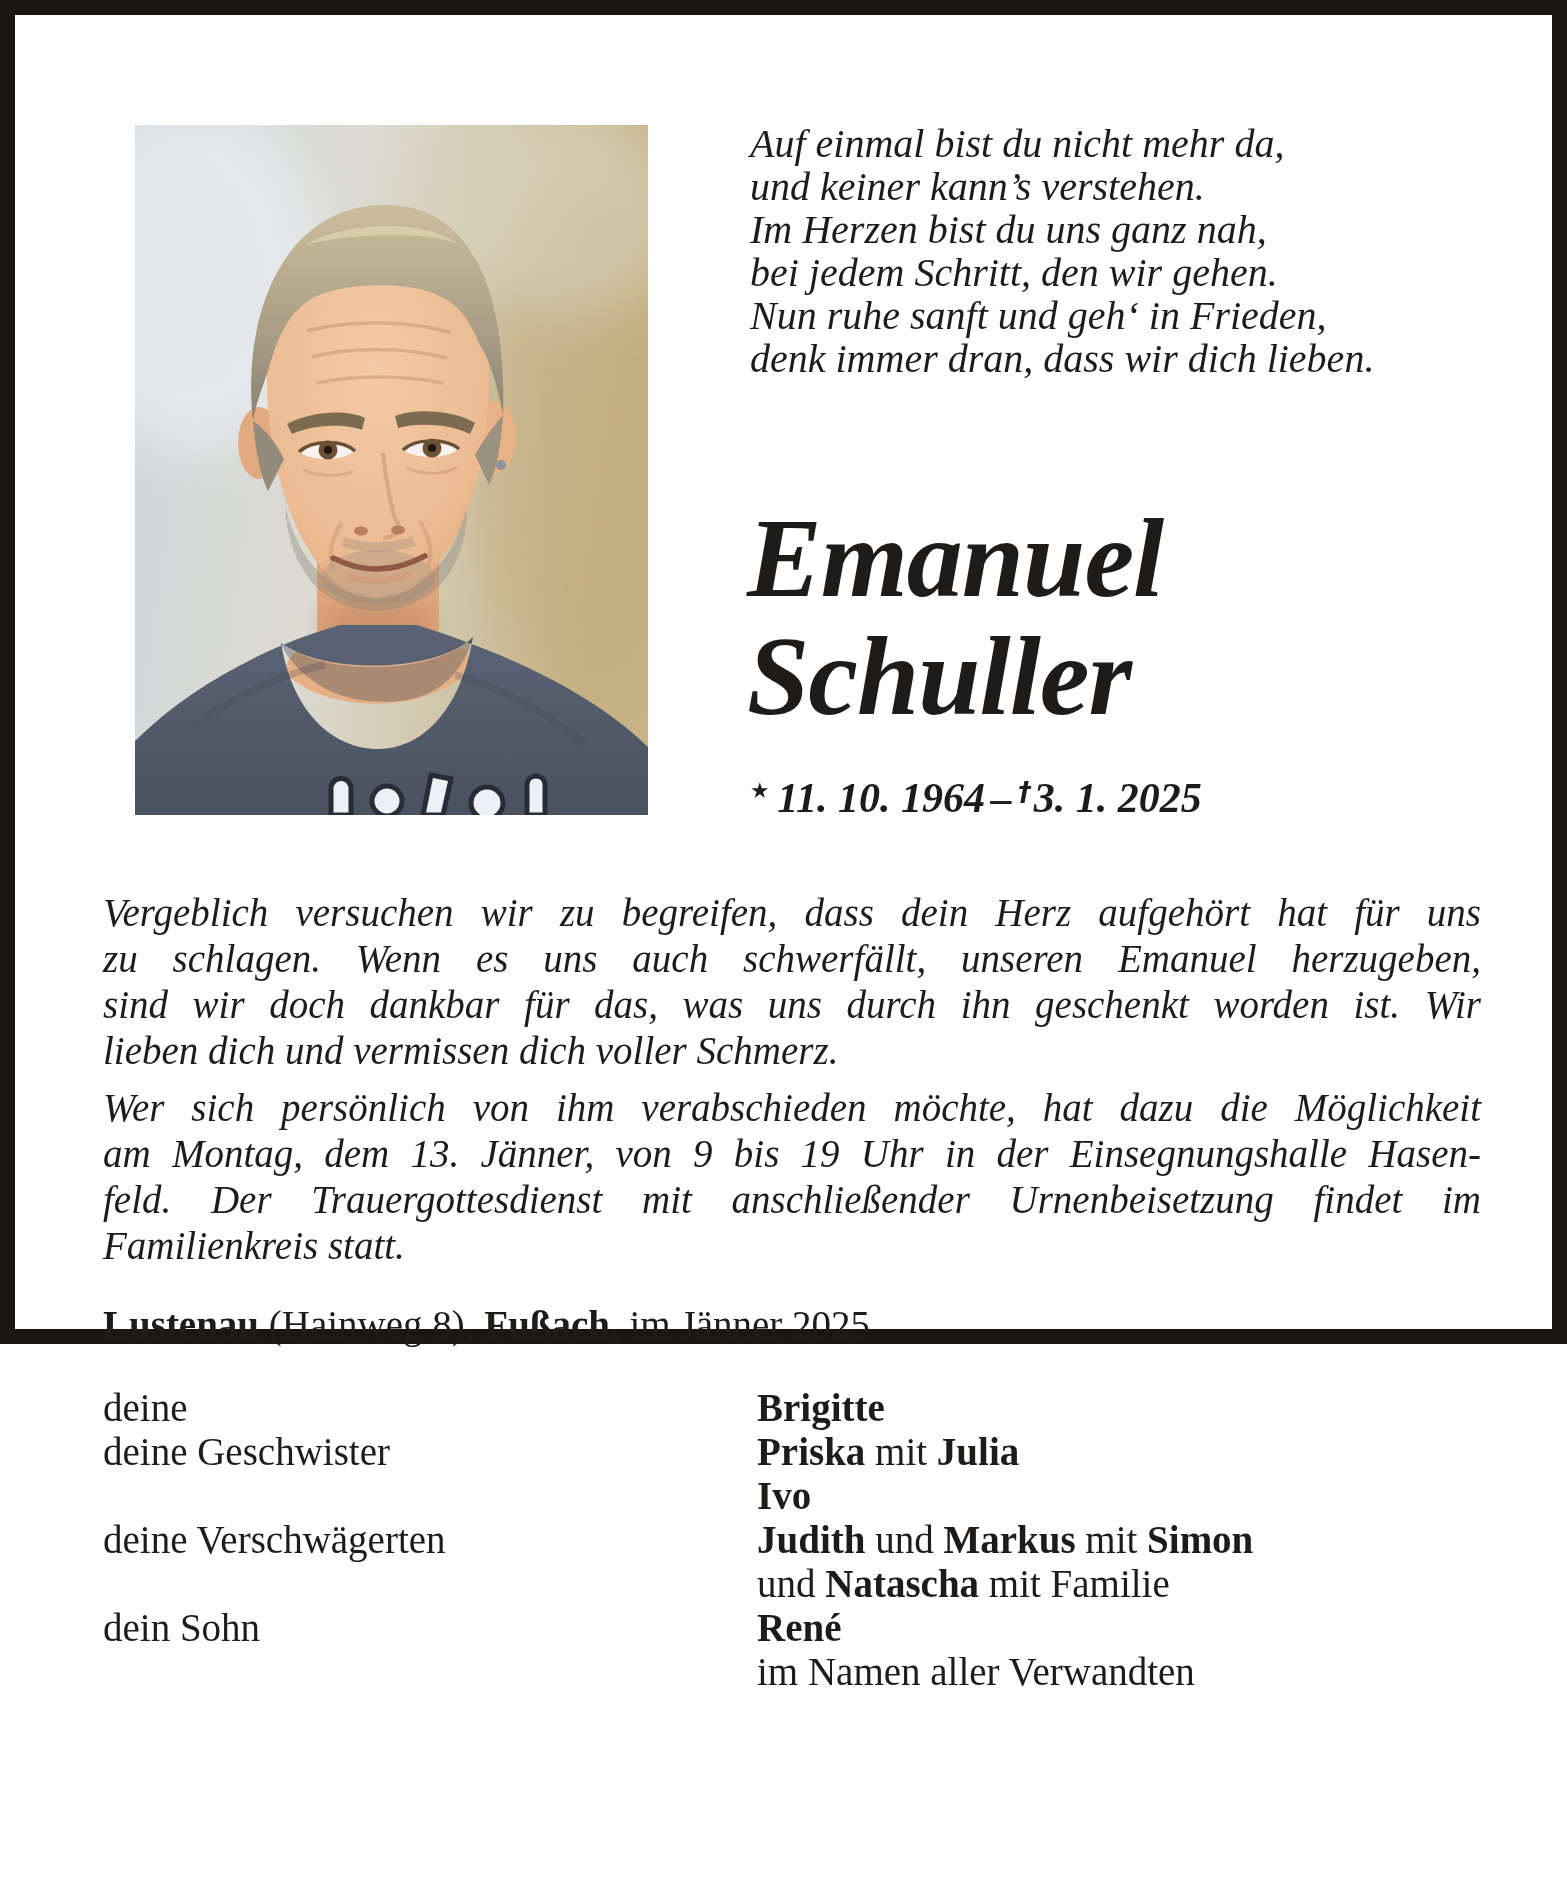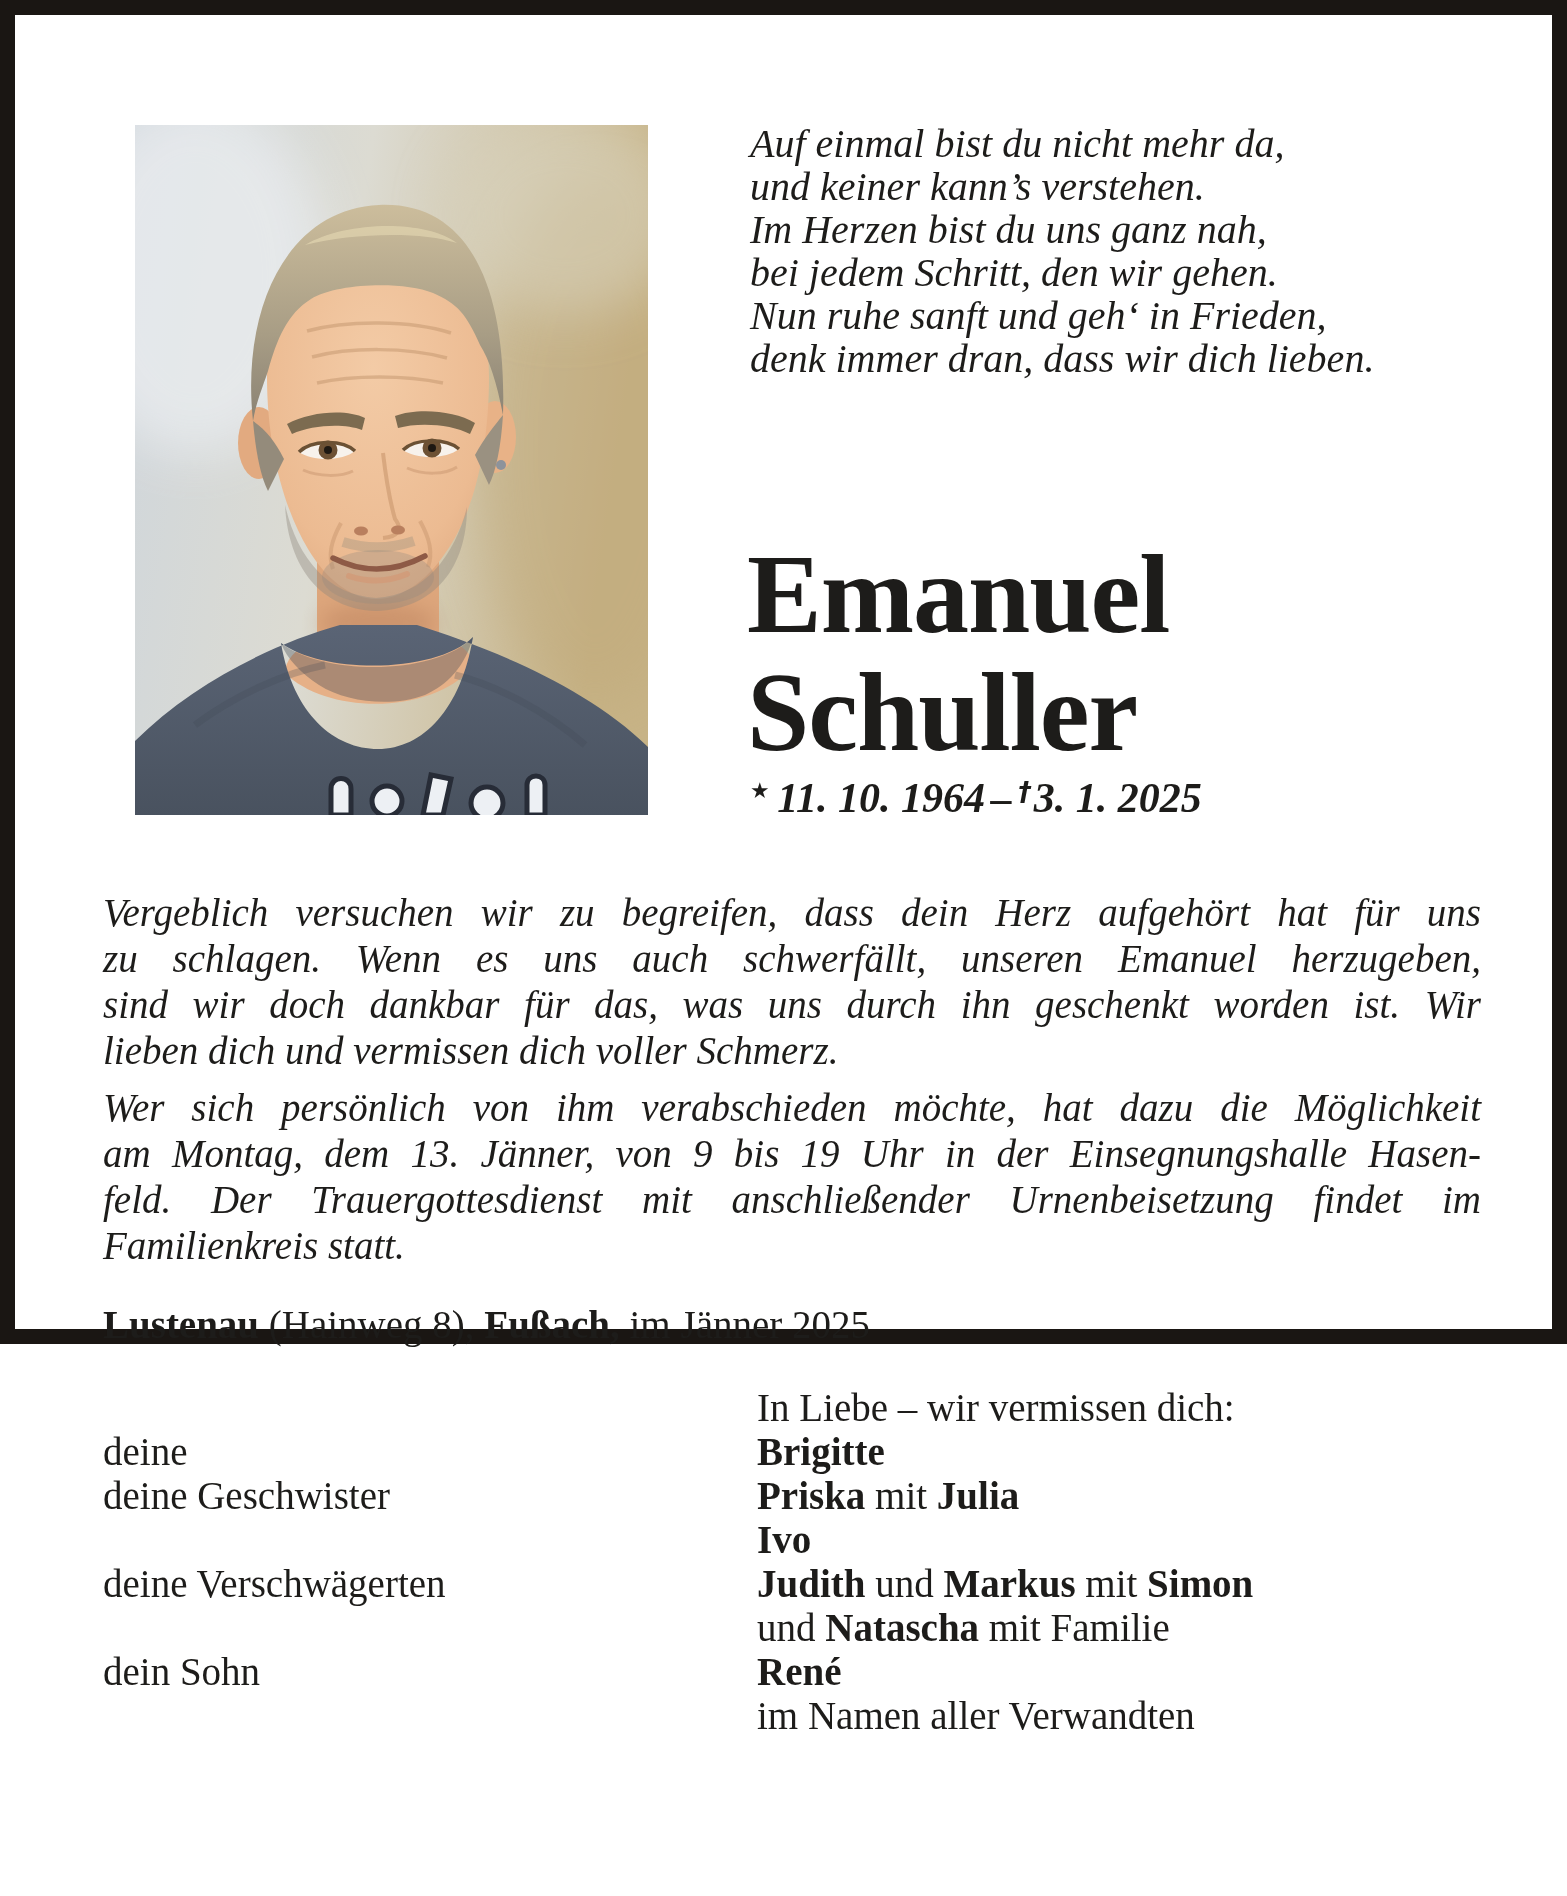--- a/index.html
+++ b/index.html
@@ -9,22 +9,22 @@
   .sheet{position:relative;box-sizing:border-box;width:1567px;height:1344px;
          border:15px solid #1a1613;background:#ffffff;}
   
   .photo{position:absolute;left:120px;top:110px;width:513px;height:690px;overflow:hidden;}
   .photo svg{display:block;width:100%;height:100%;}
   
   .poem{position:absolute;left:735px;top:107px;font-style:italic;
         font-size:40px;line-height:43px;}
   .poem .tline{white-space:nowrap;}
   
-  .name{position:absolute;left:732px;top:520px;margin:0;font-weight:700;
-        font-size:112px;line-height:118px;letter-spacing:-1px;}
+  .name{position:absolute;left:732px;top:484px;margin:0;font-weight:700;
+        font-size:112px;line-height:118px;letter-spacing:-1px;font-style:italic;}
   .name span{display:block;}
   .dates{position:absolute;left:735px;top:760px;font-weight:700;font-size:42px;
          line-height:1.1;white-space:nowrap;font-style:italic;}
   .sym{font-family:"DejaVu Sans","DejaVu Serif",sans-serif;}
   .star{font-size:0.52em;vertical-align:0.62em;margin-right:0.35em;}
   .dagger{font-size:0.62em;vertical-align:0.42em;margin:0 0.10em 0 0.12em;}
   .sep{margin:0 0.08em 0 0.14em;}
   
   .para{position:absolute;left:88px;width:1378px;font-size:39px;line-height:46px;font-style:italic;}
   .para-1{top:875px;}
@@ -180,24 +180,20 @@
       <div class="tline just">Wer sich persönlich von ihm verabschieden möchte, hat dazu die Möglichkeit</div>
       <div class="tline just">am Montag, dem 13. Jänner, von 9 bis 19 Uhr in der Einsegnungshalle Hasen-</div>
       <div class="tline just">feld. Der Trauergottesdienst mit anschließender Urnenbeisetzung findet im</div>
       <div class="tline">Familienkreis statt.</div>
     </div>
 
   <div class="place"><span class="b">Lustenau</span><span> (Hainweg 8), </span><span class="b">Fußach,</span><span> im Jänner 2025</span></div>
 
   <div class="family">
       <div class="frow">
-        <span class="flabel"></span>
-        <span class="fvalue"><span>In Liebe – wir vermissen dich:</span></span>
-      </div>
-      <div class="frow">
         <span class="flabel">deine</span>
         <span class="fvalue"><span class="b">Brigitte</span></span>
       </div>
       <div class="frow">
         <span class="flabel">deine Geschwister</span>
         <span class="fvalue"><span class="b">Priska</span><span> mit </span><span class="b">Julia</span></span>
       </div>
       <div class="frow">
         <span class="flabel"></span>
         <span class="fvalue"><span class="b">Ivo</span></span>

